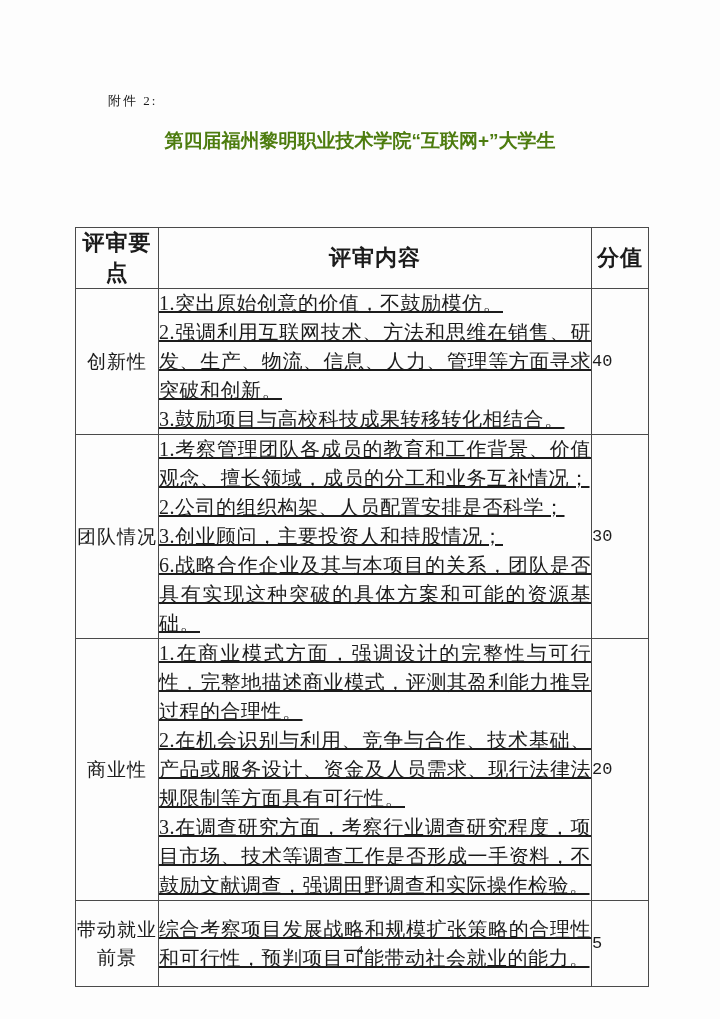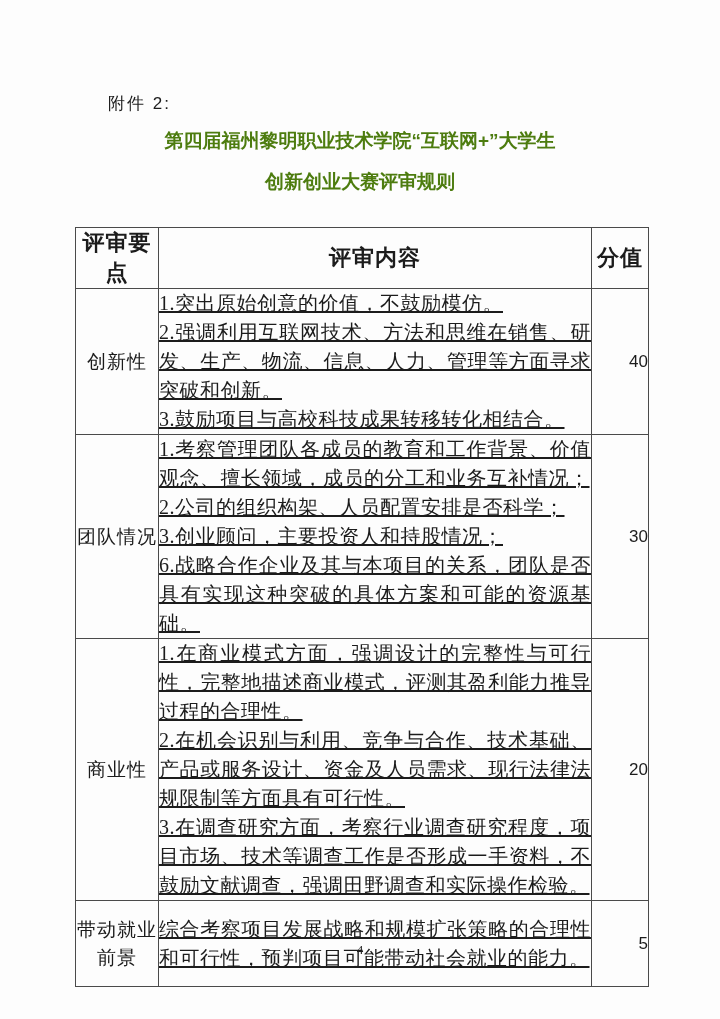--- a/index.html
+++ b/index.html
@@ -13,23 +13,23 @@
     height: 1019px;
     background: #fdfdfd;
     color: #1c1c1c;
     font-family: "Liberation Serif", serif;
     overflow: hidden;
   }
   .attachment-label {
     position: absolute;
     left: 108px;
     top: 92px;
-    font-size: 17px;
+    font-size: 13px;
     letter-spacing: 2px;
-    font-family: Liberation Sans, sans-serif;
+    font-family: Liberation Serif, serif;
   }
   .doc-title-line1, .doc-title-line2 {
     position: absolute;
     left: 0;
     width: 720px;
     text-align: center;
     font-family: "Liberation Sans", sans-serif;
     font-weight: bold;
     font-size: 19px;
     color: #4d7c0f;
@@ -81,23 +81,23 @@
   td.content-cell p {
     margin: 0;
     font-size: 20px;
     letter-spacing: 0.5px;
     line-height: 29px;
     text-align: justify;
     text-justify: inter-ideograph;
     text-decoration: underline;
   }
   td.score-cell {
-    text-align: right;
+    text-align: left;
     font-size: 17px;
-    font-family: Liberation Sans, sans-serif;
+    font-family: Liberation Mono, monospace;
   }
   .page-number {
     position: absolute;
     left: 0;
     top: 942px;
     width: 720px;
     text-align: center;
     font-size: 13px;
     font-family: "Liberation Serif", serif;
     color: #222;
@@ -105,21 +105,20 @@
 </style>
 </head>
 <body>
 
 <div class="page">
 
   <div class="attachment-label">附件 2:</div>
 
   <div class="doc-title-line1">第四届福州黎明职业技术学院“互联网+”大学生</div>
 
-  <div class="doc-title-line2">创新创业大赛评审规则</div>
 
 
   <table class="review-table">
     <colgroup>
       <col style="width:83px">
       <col style="width:433px">
       <col style="width:57px">
     </colgroup>
     <thead>
       <tr>

